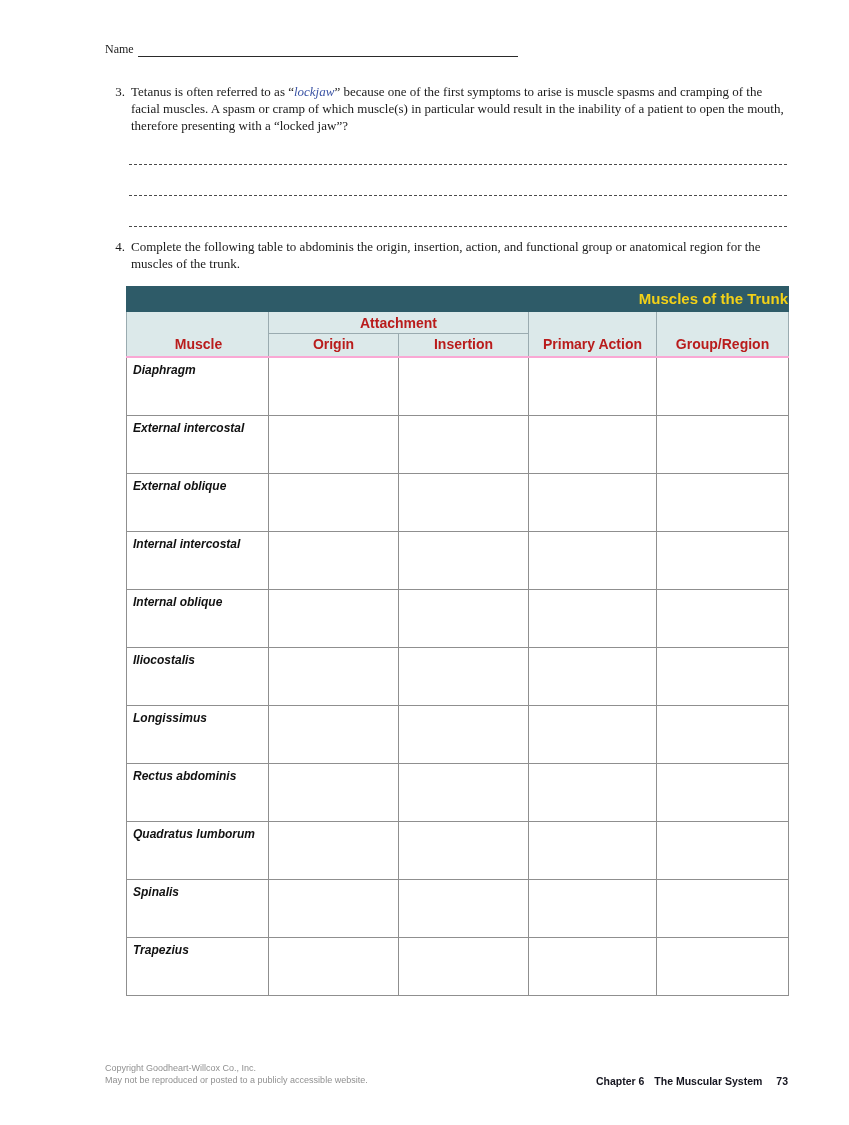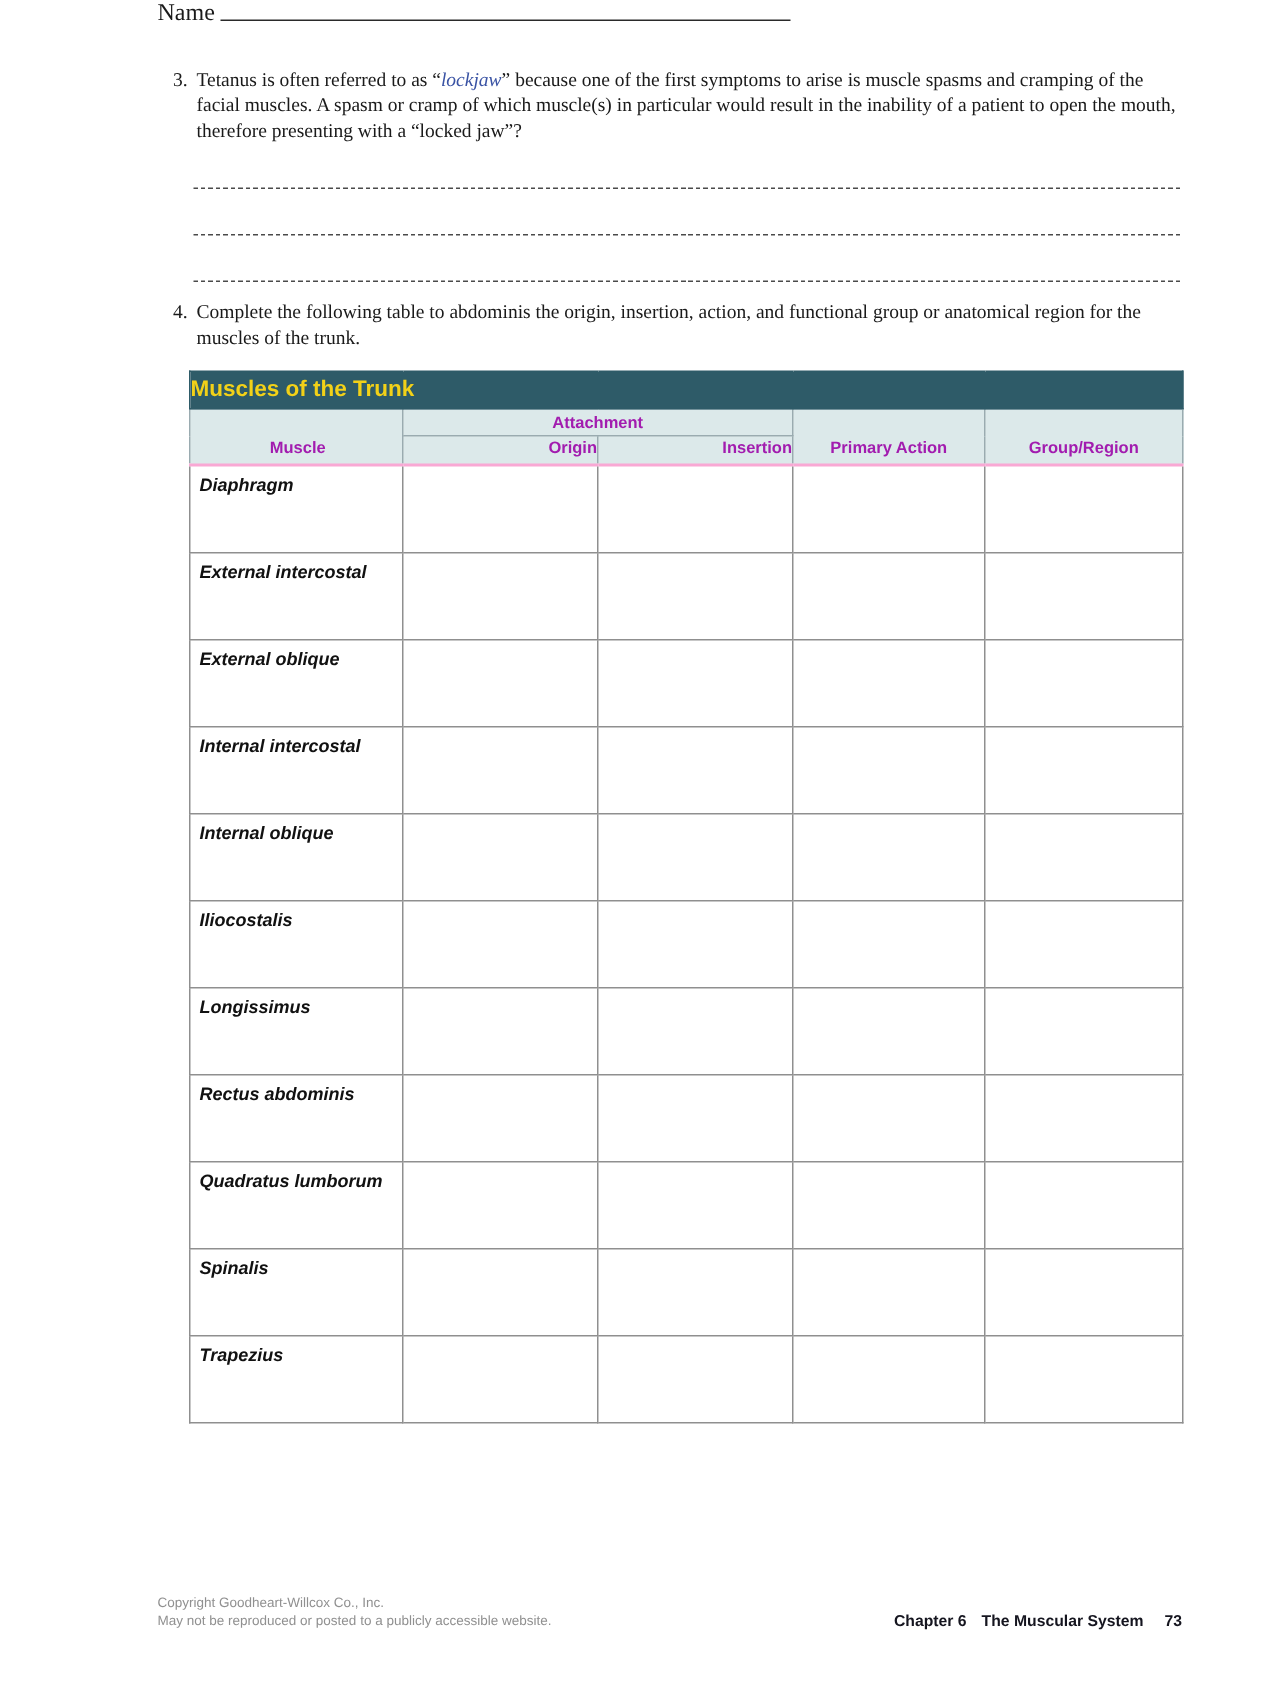--- a/index.html
+++ b/index.html
@@ -9,21 +9,21 @@
     width:849px; height:1125px;
     margin:0 auto;
     background:#ffffff;
     font-family:"Liberation Serif", serif;
     color:#1a1a1a;
     overflow:hidden;
   }
   .content { position:absolute; left:105px; top:0; width:683px; }
 
   
-  .name-row { font-size:16px; display:flex; align-items:flex-start; }
+  .name-row { margin-top:42px; font-size:12px; display:flex; align-items:center; }
   .name-line { display:inline-block; width:380px; border-bottom:1px solid #2a2a2a; height:14px; margin-left:4px; }
 
   
   .question { display:flex; margin-left:2px; font-size:13px; line-height:17px; }
   .qnum { flex:none; width:18px; text-align:right; margin-right:6px; }
   .qtext { flex:1; padding-right:2px; }
   .term { font-style:italic; color:#3a53a4; }
   .q3 { margin-top:26px; }
   .q4 { margin-top:11px; }
 
@@ -34,30 +34,30 @@
     content:""; position:absolute; left:0; right:0; bottom:0; height:1px;
     background:repeating-linear-gradient(90deg, #4a4a4a 0 3px, transparent 3px 5px);
   }
 
   
   .table-wrap { margin:14px 0 0 21px; width:662px; font-family:"Liberation Sans", sans-serif; }
   table.muscles { width:662px; border-collapse:collapse; table-layout:fixed; }
   th, td { border:1px solid #8f8f8f; }
   th.table-title {
     background:#2e5b68; color:#f2d118;
-    font-size:15px; font-weight:bold; text-align:left;
+    font-size:15px; font-weight:bold; text-align:right;
     padding:3px 0 4px 0; border:1px solid #2e5b68;
   }
   thead th.hdr {
-    background:#dce9ea; font-size:11px; font-weight:bold; color:#a21caf;
+    background:#dce9ea; font-size:14px; font-weight:bold; color:#b91c1c;
     border:1px solid #9aabb0;
   }
   th.attachment-h { text-align:center; padding:3px 0 2px 0; }
   th.muscle-h { text-align:center; vertical-align:bottom; padding:4px 4px 4px 6px; }
-  th.sub-h { text-align:right; vertical-align:middle; padding:2px 0 4px 0; }
+  th.sub-h { text-align:center; vertical-align:middle; padding:2px 0 4px 0; }
   th.span-h { text-align:center; vertical-align:bottom; padding:2px 0 4px 0;margin-left:18px; }
   tbody tr td { border-top:1px solid #8f8f8f; }
   tbody tr:first-child td { border-top:2px solid #f9a8d4; }
   tbody td { height:58px; background:#ffffff; vertical-align:top; }
   td.muscle-name {
     font-weight:bold; font-style:italic; font-size:12px; color:#111;
     padding:5px 4px 0 6px;
   }
   .credit {
     text-align:right; font-family:"Liberation Serif", serif;

